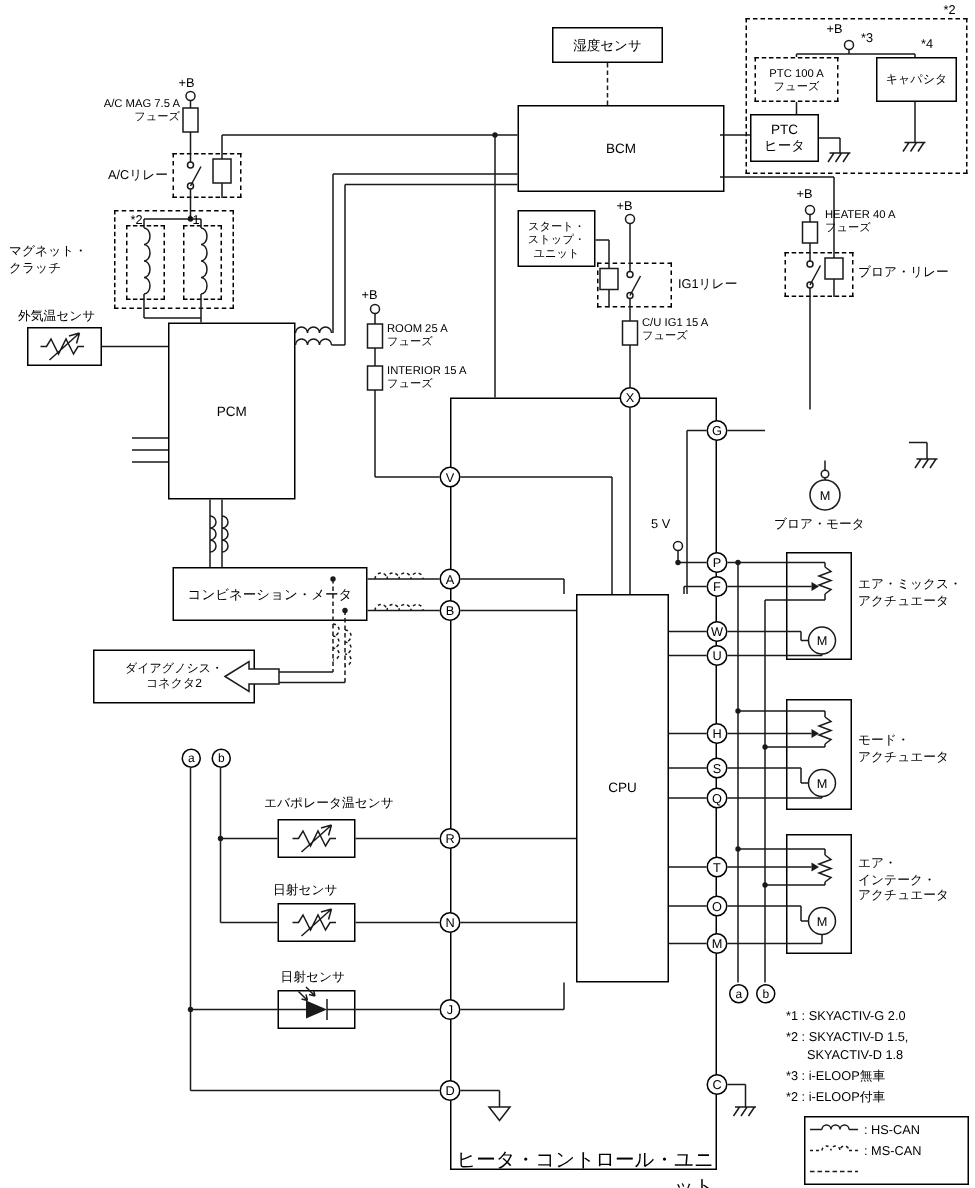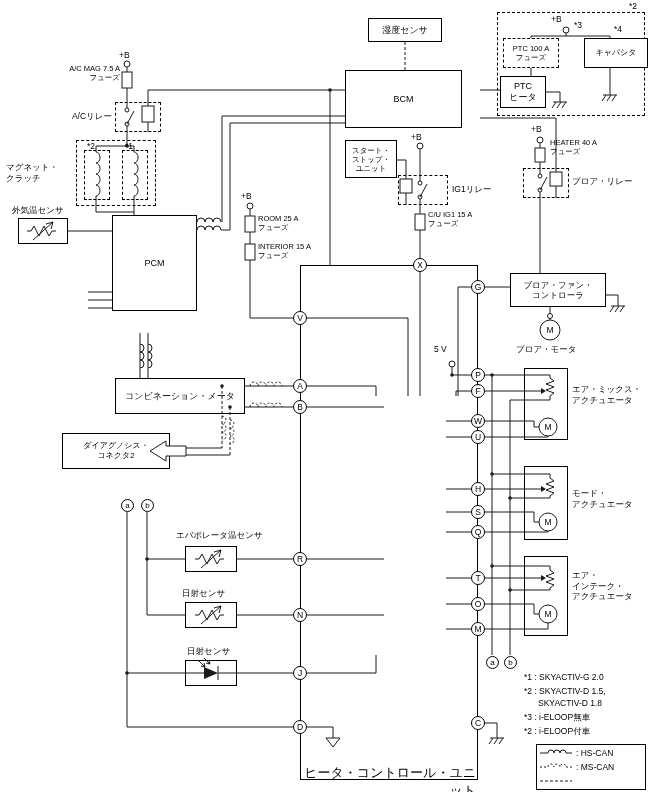--- a/index.html
+++ b/index.html
@@ -17,55 +17,54 @@
   .circ.low{width:13px;height:13px;font-size:8px;}
   svg.wires{position:absolute;left:0;top:0;z-index:2;pointer-events:none;}
   .unit-label{position:absolute;text-align:right;font-size:13px;z-index:3;}
 </style>
 </head>
 <body>
 
 <div class="canvas">
 
   <div class="box" style="left:368px;top:18px;width:74px;height:24px;">湿度センサ</div>
-  <div class="box" style="left:345px;top:70px;width:117px;height:58px;">BCM</div>
+  <div class="box" style="left:345px;top:70px;width:138px;height:58px;">BCM</div>
 
   <div class="dbox" style="left:497px;top:12px;width:148px;height:104px;"></div>
   <div class="dbox box sm" style="left:503px;top:38px;width:56px;height:30px;border-style:dashed;background:#fff;">PTC 100 A
 フューズ</div>
-  <div class="box" style="left:584px;top:38px;width:64px;height:30px;font-size:8px;text-align:right;">キャパシタ</div>
+  <div class="box" style="left:584px;top:38px;width:54px;height:30px;font-size:8px;text-align:right;">キャパシタ</div>
   <div class="box" style="left:500px;top:76px;width:46px;height:32px;">PTC
 ヒータ</div>
 
   <div class="dbox" style="left:115px;top:102px;width:46px;height:30px;"></div>
   <div class="dbox" style="left:76px;top:140px;width:80px;height:66px;"></div>
   <div class="dbox" style="left:84px;top:150px;width:26px;height:50px;"></div>
   <div class="dbox" style="left:122px;top:150px;width:26px;height:50px;"></div>
 
   <div class="box" style="left:18px;top:218px;width:50px;height:26px;"></div>
-  <div class="box" style="left:112px;top:215px;width:85px;height:96px;">PCM</div>
+  <div class="box" style="left:112px;top:215px;width:85px;height:118px;">PCM</div>
 
   <div class="box sm" style="left:345px;top:140px;width:52px;height:38px;">スタート・
 ストップ・
 ユニット</div>
   <div class="dbox" style="left:398px;top:175px;width:50px;height:30px;"></div>
   <div class="dbox" style="left:523px;top:168px;width:46px;height:30px;"></div>
-  <div class="box" style="left:510px;top:273px;width:96px;height:34px;font-size:8.5px;">ブロア・ファン・
-コントローラ</div>
 
   <div class="box" style="left:115px;top:378px;width:130px;height:36px;">コンビネーション・メータ</div>
   <div class="box" style="left:62px;top:433px;width:108px;height:36px;font-size:8px;">ダイアグノシス・
 コネクタ2</div>
 
   <div class="box" style="left:185px;top:546px;width:52px;height:26px;"></div>
   <div class="box" style="left:185px;top:602px;width:52px;height:26px;"></div>
   <div class="box" style="left:185px;top:660px;width:52px;height:26px;"></div>
 
   <div class="box ghost" style="left:300px;top:265px;width:178px;height:515px;"></div>
   <div class="unit-label" style="left:302px;top:764px;width:174px;">ヒータ・コントロール・ユニット</div>
+  <div class="box" style="left:384px;top:396px;width:62px;height:259px;">CPU</div>
 
   <div class="box" style="left:524px;top:368px;width:44px;height:72px;"></div>
   <div class="box" style="left:524px;top:466px;width:44px;height:74px;"></div>
   <div class="box" style="left:524px;top:556px;width:44px;height:80px;"></div>
 
   <div class="box ghost" style="left:536px;top:744px;width:110px;height:46px;"></div>
 
   <svg class="wires" width="650" height="792" viewBox="0 0 650 792">
 
     <g stroke="#1a1a1a" stroke-width="1" fill="none">

